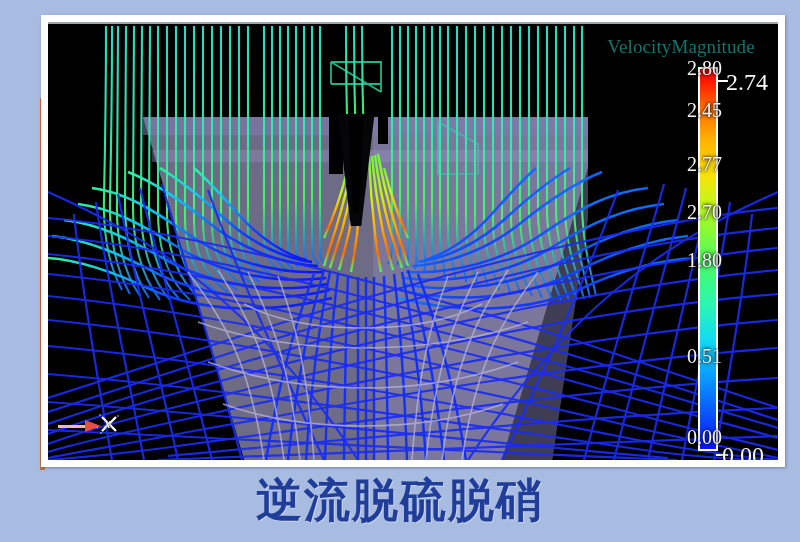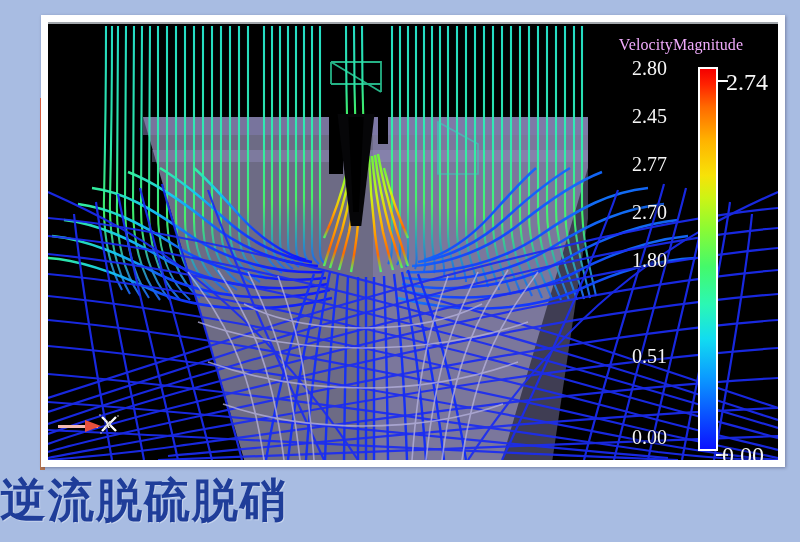--- a/index.html
+++ b/index.html
@@ -84,23 +84,23 @@
   }
 
   
   #flow { position: absolute; left:0; top:0; width:730px; height:438px; }
 
   
   #cbar-wrap { position: absolute; left: 600px; top: 0px; width:130px; height:438px; }
   #cbar-title {
     position: absolute; left: -82px; top: 14px;
     width: 230px; text-align: center;
-    color: #f0abfc;
+    color: #0f766e;
     font-family: "Liberation Serif", serif;
-    font-size: 16px;
+    font-size: 19px;
     letter-spacing: .1px;
     text-shadow: 0 0 3px rgba(0,0,0,.9);
   }
   #cbar {
     position: absolute; left: 50px; top: 45px;
     width: 20px; height: 384px;
     border: 2px solid #ffffff;
     background: linear-gradient(to top,
         #0b12ff 0%,
         #0a52ff 9%,
@@ -113,21 +113,21 @@
         #f7e208 72%,
         #ffb400 81%,
         #ff6a00 90%,
         #ff2200 96%,
         #f40000 100%);
   }
   .cbar-tick {
     position: absolute;
     right: 56px;
     width: 90px;
-    text-align: left;
+    text-align: right;
     color: #f5f5f5;
     font-family: "Liberation Serif", serif;
     font-size: 20px;
     text-shadow: 0 0 4px rgba(0,0,0,.95), 0 0 2px rgba(0,0,0,.9);
   }
   
   .cbar-note {
     position: absolute;
     color: #f7f7f7;
     font-family: "Liberation Serif", serif;
@@ -161,21 +161,21 @@
     font-size: 15px; font-style: italic;
     text-shadow: 0 0 3px #000;
   }
   #axis-dots { position:absolute; left:40px; top:6px; width:22px; height:22px; }
 
   
   #caption {
     position: absolute;
     left: 0; top: 470px;
     width: 800px;
-    text-align: left;
+    text-align: center;
     color: #1f3d99;
     font-family: "DejaVu Sans", sans-serif;
     font-weight: bold;
     font-size: 46px;
     letter-spacing: 2px;
     text-shadow: 1px 1px 0 rgba(255,255,255,.35);
   }
 </style>
 </head>
 <body>
@@ -408,21 +408,21 @@
       <div class="geom" id="nozzle"></div>
       <div class="geom" id="nozzle2"></div>
 
       <div id="cbar-wrap">
 
         <div id="cbar-title">VelocityMagnitude</div>
 
         <div id="cbar"></div>
 
         <div class="cbar-tick" style="top:35px">2.80</div>
-        <div class="cbar-tick" style="top:83px">2.45</div>
+        <div class="cbar-tick" style="top:77px">2.45</div>
         <div class="cbar-tick" style="top:131px">2.77</div>
         <div class="cbar-tick" style="top:179px">2.70</div>
         <div class="cbar-tick" style="top:227px">1.80</div>
         <div class="cbar-tick" style="top:323px">0.51</div>
         <div class="cbar-tick" style="top:404px">0.00</div>
 
         <div class="cbar-hair" id="hair-max"></div>
         <div class="cbar-hair" id="hair-min"></div>
 
         <div class="cbar-note" id="cbar-note-max">2.74</div>

